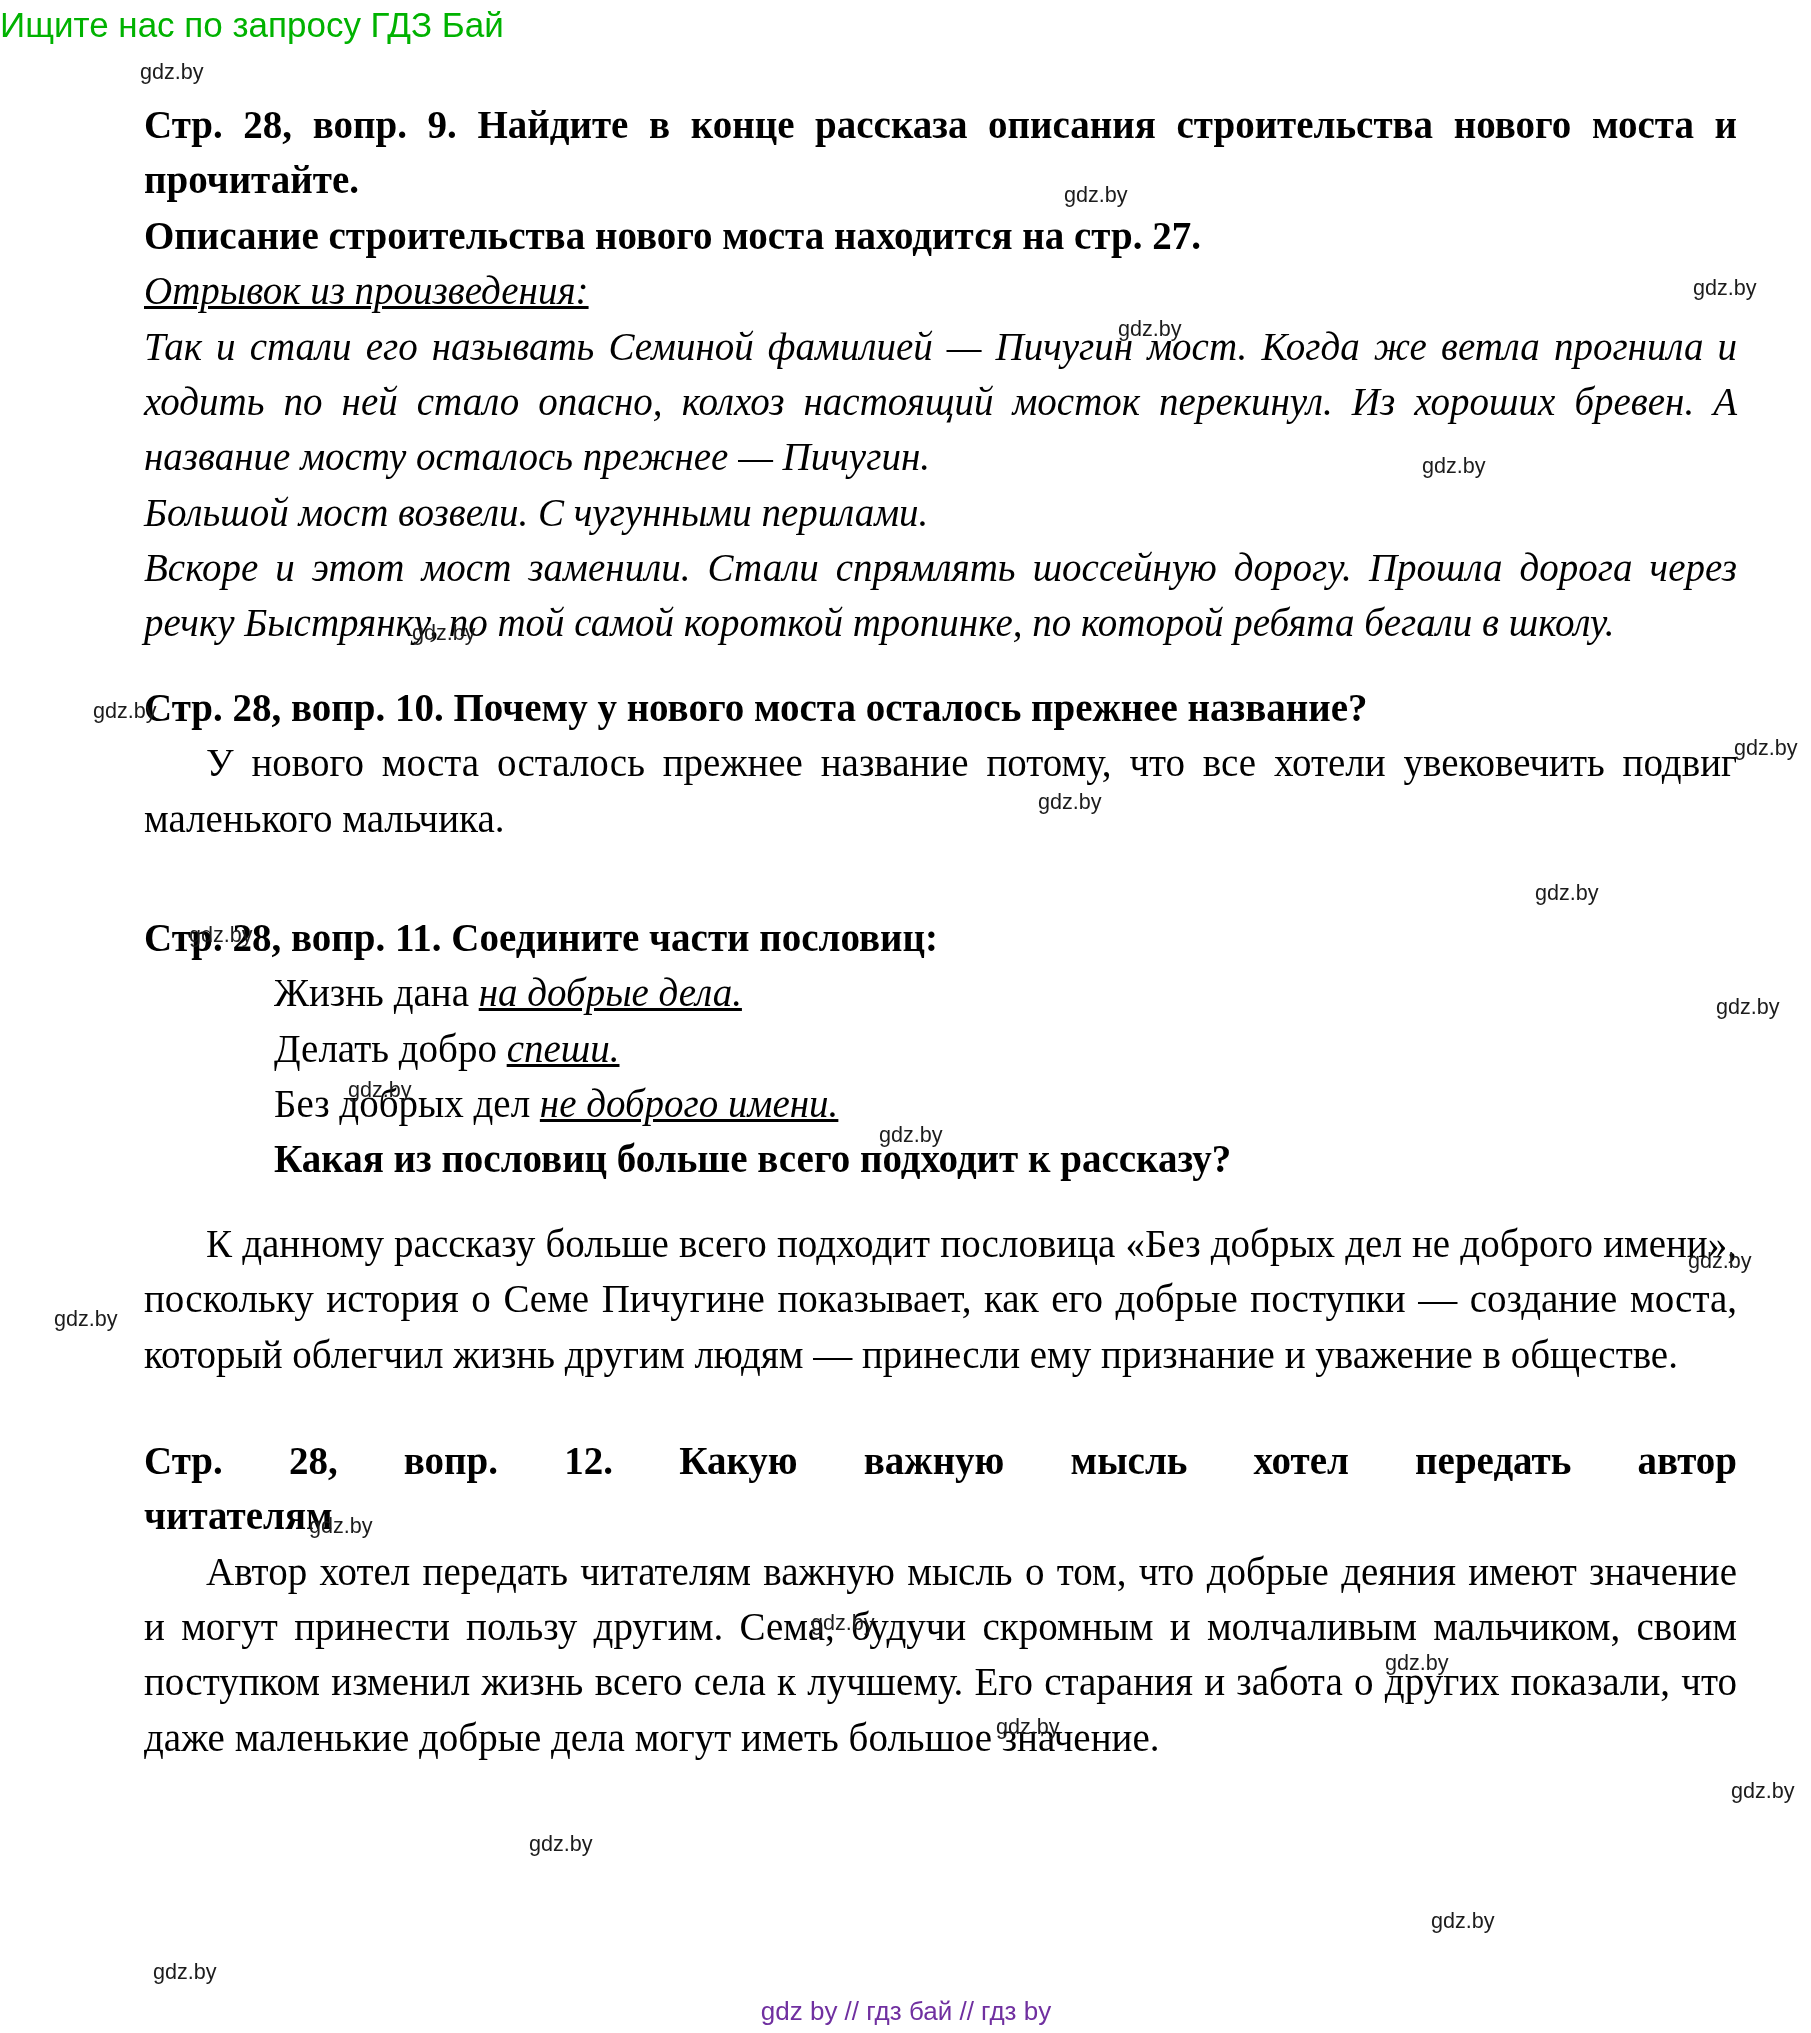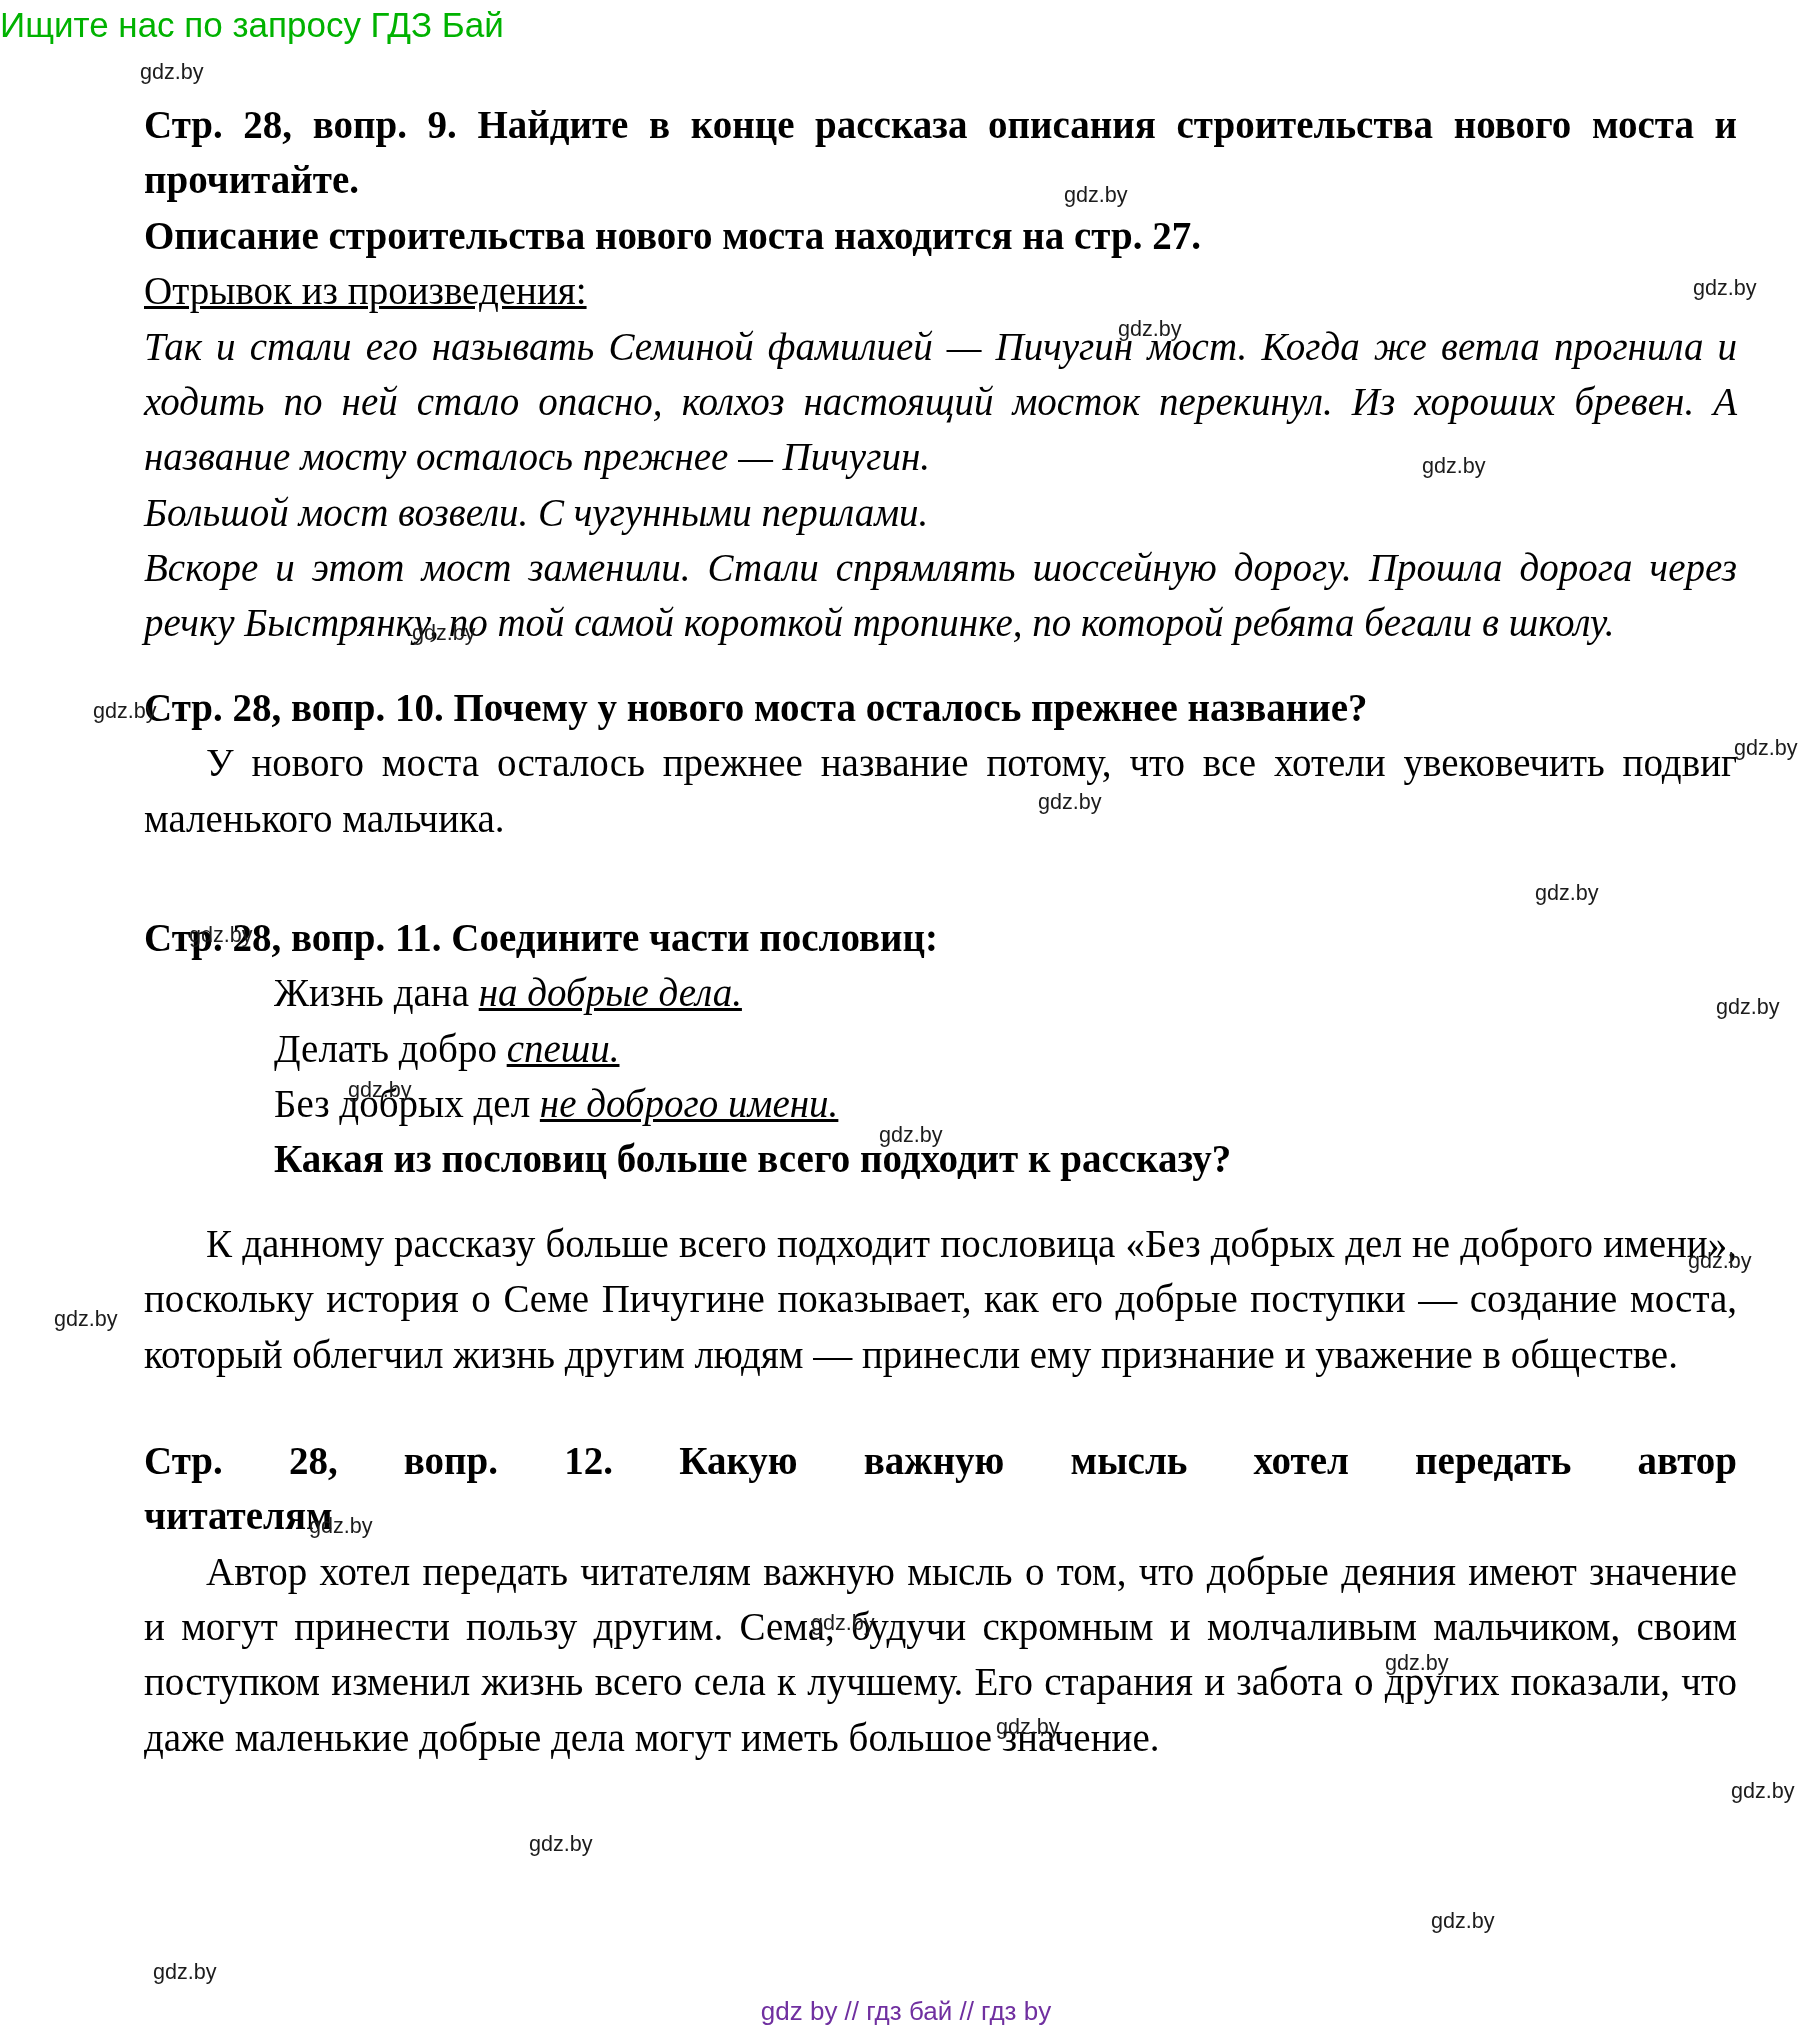--- a/index.html
+++ b/index.html
@@ -33,21 +33,21 @@
     padding-right: 89px;
     font-size: 39px;
     line-height: 1.42;
   }
   .heading {
     font-weight: bold;
     text-align: justify;
   }
   .preline { white-space: pre-line; }
   .justify-last { text-align-last: justify; }
-  .excerpt-label { text-decoration: underline; }
+  .excerpt-label { text-decoration: underline; font-style: italic; }
   .excerpt {
     font-style: italic;
     text-align: justify;
   }
   .answer { text-align: justify; }
   .indent { text-indent: 62px; }
   .proverb { padding-left: 130px; }
   .subquestion {
     font-weight: bold;
     padding-left: 130px;

